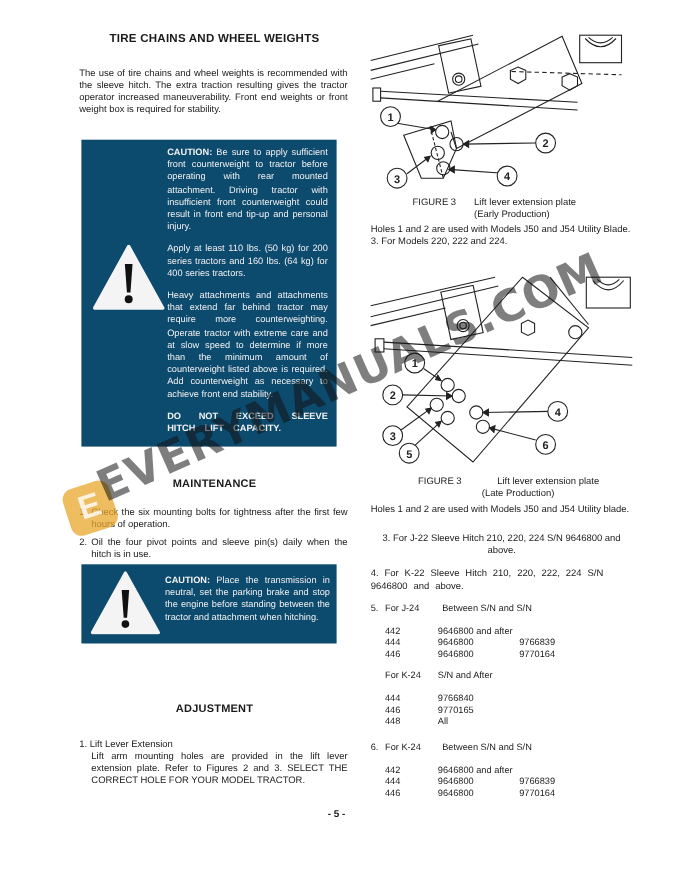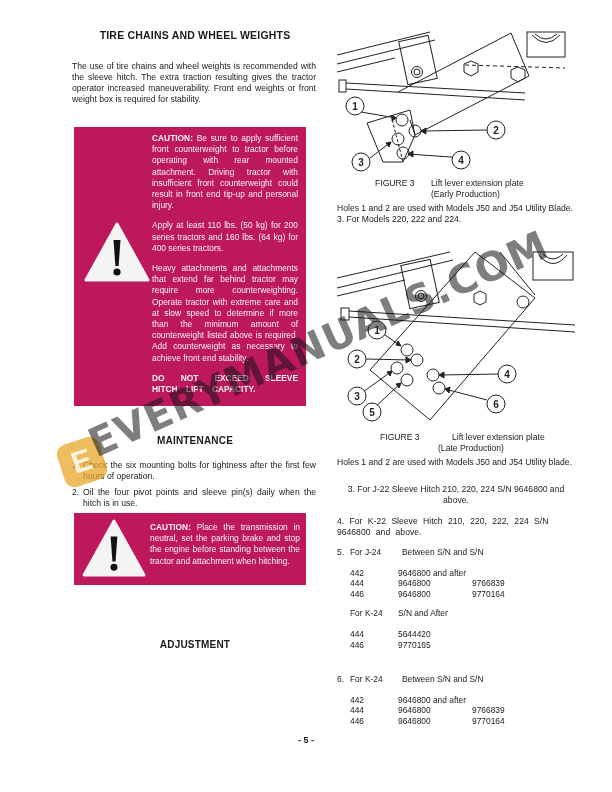--- a/index.html
+++ b/index.html
@@ -1,21 +1,21 @@
 <!DOCTYPE html>
 <html><head>
 <meta charset="utf-8">
 <style>
   html, body { margin:0; padding:0; background:#ffffff; }
   body { width:612px; height:792px; position:relative; overflow:hidden;
          font-family:"Liberation Sans", sans-serif; color:#1a1a1a; }
   .abs { position:absolute; }
   .h { font-weight:bold; font-size:10.5px; letter-spacing:0.2px; text-align:center; }
   .p { font-size:8.6px; line-height:11px; text-align:justify; }
-  .caution { background:#be185d; color:#f2f2f2; }
+  .caution { background:#0c4a6e; color:#f2f2f2; }
   .caution .txt { position:absolute; font-size:8.4px; line-height:11.2px; text-align:justify; }
   .caution .txt p { margin:0 0 9px 0; }
   .caution b { font-weight:bold; }
   .warn { position:absolute; }
   ol.list { margin:0; padding:0; list-style:none; }
   ol.list li { position:relative; padding-left:11px; margin-bottom:5px; font-size:8.6px; line-height:11px; text-align:justify; }
   ol.list li .n { position:absolute; left:0; top:0; }
   .cap { font-size:8.6px; line-height:11px; }
   .sn { font-size:8.4px; line-height:10.6px; }
   .sn .row { display:flex; }
@@ -57,20 +57,22 @@
     <path d="M29.5 18 L36.5 18 L34.6 44 L31.4 44 Z" fill="#111"></path>
     <circle cx="33" cy="50" r="3.6" fill="#111"></circle>
   </svg>
   <div class="txt" style="left:76px; top:9px; width:150px;">
     <p><b>CAUTION:</b><span> Place the transmission in neutral, set the parking brake and stop the engine before standing between the tractor and attachment when hitching.</span></p>
   </div>
 </div>
 
 <div class="abs h" style="left:70px; top:639px; width:250px; font-size:10px;">ADJUSTMENT</div>
 <div class="abs p" style="left:72px; top:671px; width:244px;">
+  <div><span>1.</span> <span>Lift Lever Extension</span></div>
+  <div style="padding-left:11px;">Lift arm mounting holes are provided in the lift lever extension plate. Refer to Figures 2 and 3. SELECT THE CORRECT HOLE FOR YOUR MODEL TRACTOR.</div>
 </div>
 
 <svg class="abs" style="left:335px; top:30px;" width="232" height="150" viewBox="0 0 232 150" fill="none" stroke="#222" stroke-width="1">
   <line x1="2" y1="25" x2="95" y2="2"></line>
     <line x1="2" y1="34" x2="100" y2="10"></line>
     <line x1="2" y1="42" x2="60" y2="28"></line>
   <rect x="68" y="8" width="30" height="44" transform="rotate(-12 83 30)"></rect>
   <circle cx="82" cy="42" r="5.5"></circle>
     <circle cx="82" cy="42" r="3"></circle>
   <rect x="4" y="50" width="7" height="12"></rect>
@@ -204,25 +206,29 @@
       <span>9770164</span>
     </div>
   <div style="height:9px;"></div>
   <div class="row" style="padding-left:13px;">
       <span style="width:48px;">For K-24</span>
       <span>S/N and After</span>
     </div>
   <div style="height:10px;"></div>
   <div class="row" style="padding-left:13px;">
       <span class="c1">444</span>
-      <span class="c2">5644420</span>
+      <span class="c2">9766840</span>
     </div>
   <div class="row" style="padding-left:13px;">
       <span class="c1">446</span>
       <span class="c2">9770165</span>
+    </div>
+  <div class="row" style="padding-left:13px;">
+      <span class="c1">448</span>
+      <span class="c2">All</span>
     </div>
 </div>
 
 <div class="abs sn" style="left:337px; top:674px; width:240px;">
   <div class="row">
       <span style="width:10px;">6.</span>
       <span style="width:52px; padding-left:3px;">For K-24</span>
       <span>Between S/N and S/N</span>
     </div>
   <div style="height:10px;"></div>

